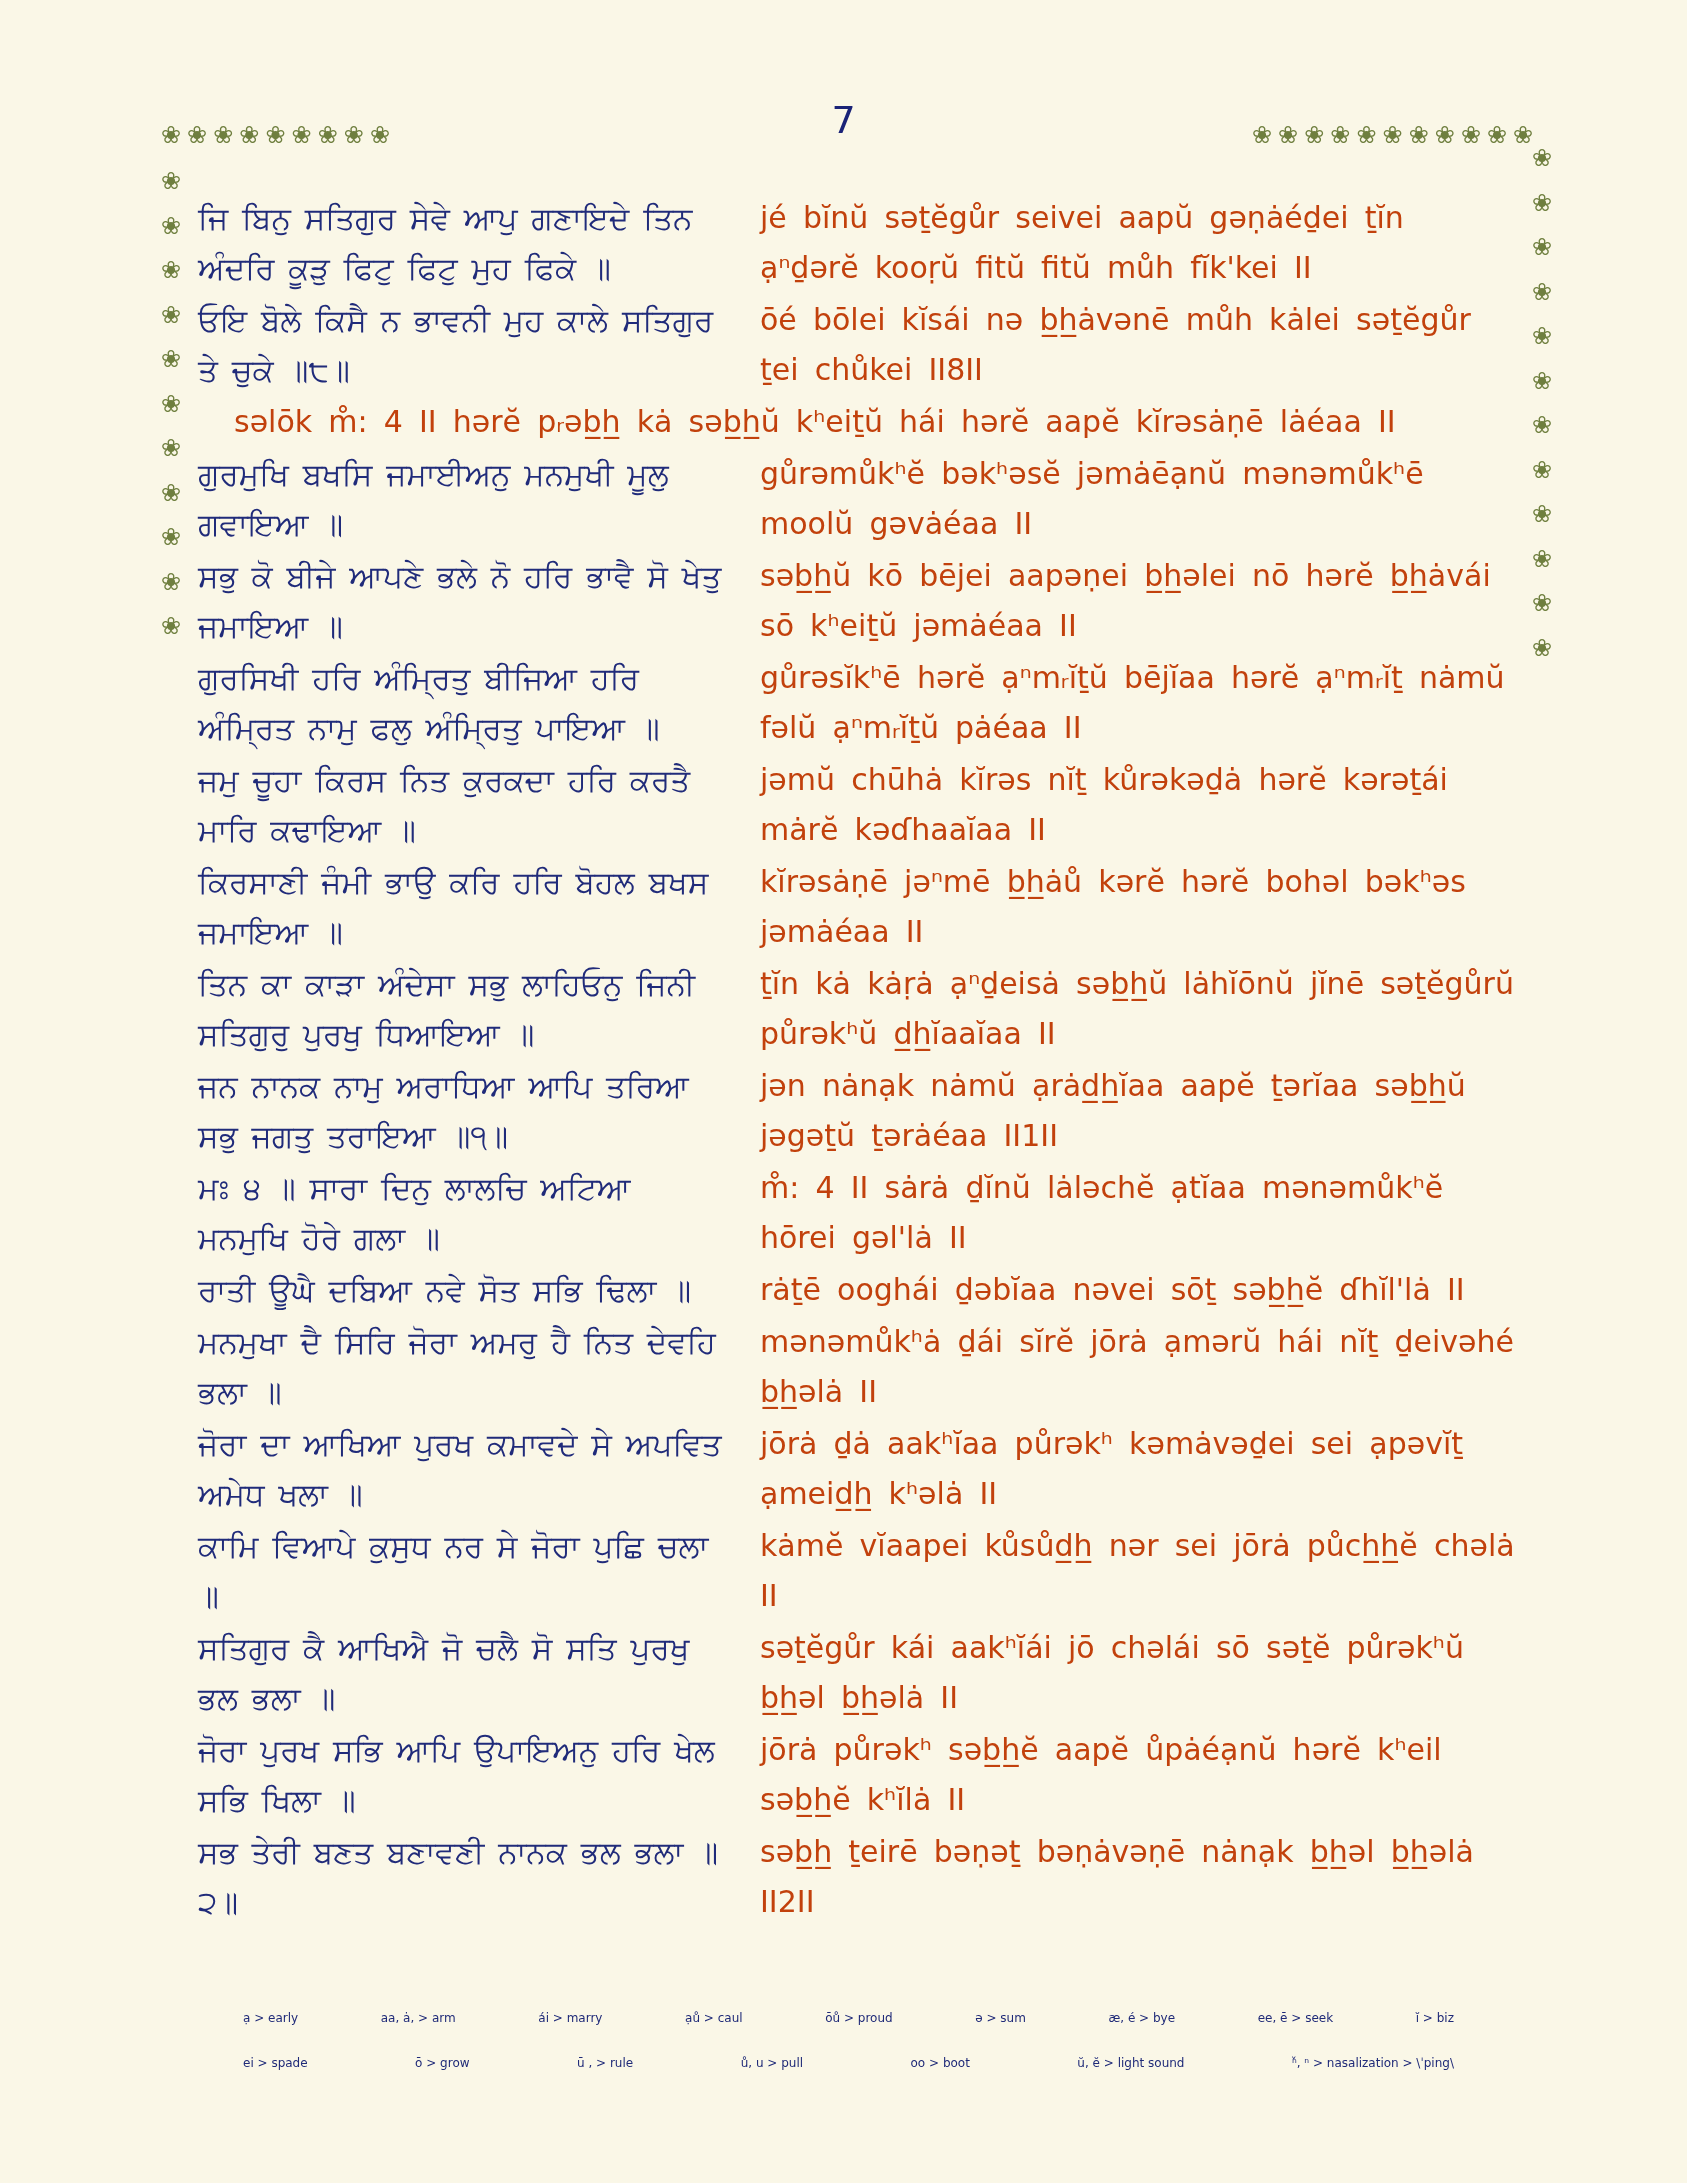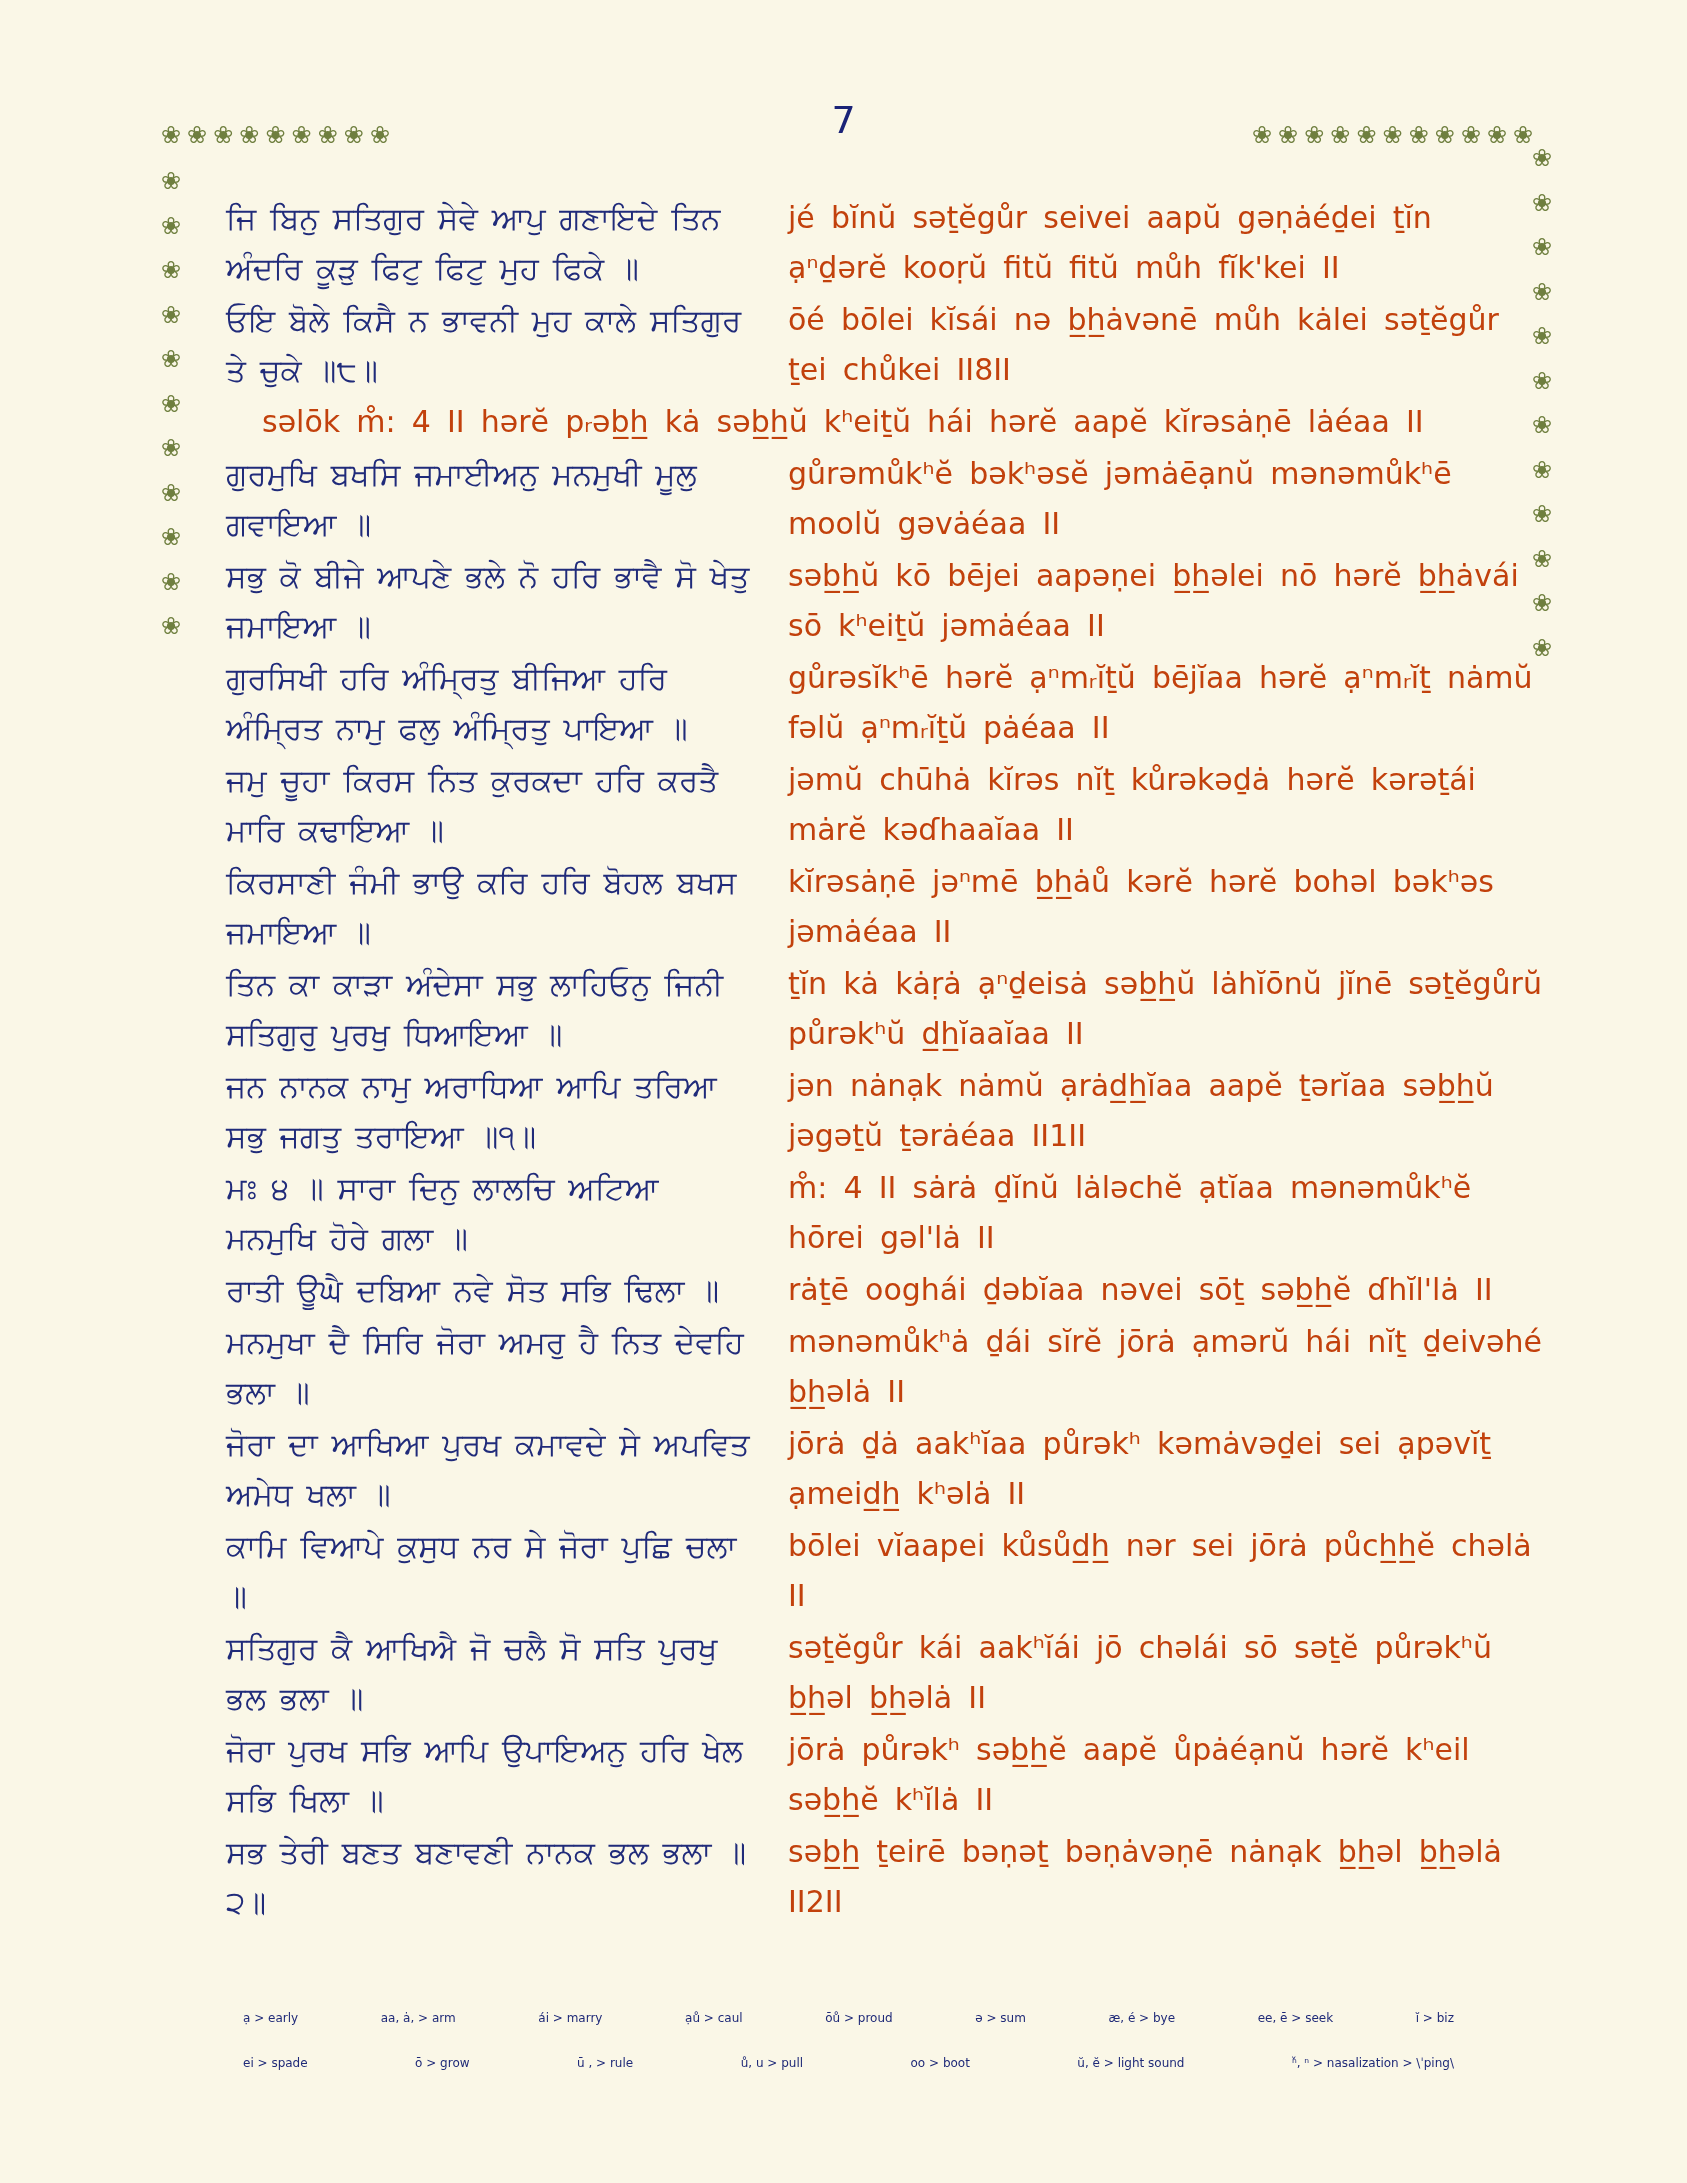--- a/index.html
+++ b/index.html
@@ -19,21 +19,21 @@
   .orn{position:absolute;display:flex;color:#6f7f3f;}
   .orn span{font-size:24px;line-height:24px;display:block;}
   .orn-row{flex-direction:row;gap:6px;}
   .orn-col{flex-direction:column;gap:20.5px;}
   #orn-top-left{left:161px;top:123px;}
   #orn-top-right{left:1252px;top:123px;}
   #orn-left-col{left:161px;top:169px;}
   #orn-right-col{left:1532px;top:146px;}
   
   .verses{
-    position:absolute;left:198px;top:193px;width:1320px;margin-left:28px;
+    position:absolute;left:198px;top:193px;width:1320px;
   }
   .verse-row{display:flex;align-items:flex-start;margin-bottom:2px;}
   .gurmukhi{
     width:526px;flex:0 0 526px;
     font-size:31px;line-height:50px;color:#202b7a;
     word-spacing:4px;
   }
   .roman{
     flex:1 1 auto;padding-left:36px;
     font-size:30px;line-height:50px;color:#c2410c;
@@ -172,21 +172,21 @@
     <div class="roman">mənəmůkʰȧ ḏái sĭrĕ jōrȧ ạmərŭ hái nĭṯ ḏeivəhé b̲h̲əlȧ II</div>
   </div>
 
   <div class="verse-row">
     <div class="gurmukhi">ਜੋਰਾ ਦਾ ਆਖਿਆ ਪੁਰਖ ਕਮਾਵਦੇ ਸੇ ਅਪਵਿਤ ਅਮੇਧ ਖਲਾ ॥</div>
     <div class="roman">jōrȧ ḏȧ aakʰĭaa půrəkʰ kəmȧvəḏei sei ạpəvĭṯ ạmeid̲h̲ kʰəlȧ II</div>
   </div>
 
   <div class="verse-row">
     <div class="gurmukhi">ਕਾਮਿ ਵਿਆਪੇ ਕੁਸੁਧ ਨਰ ਸੇ ਜੋਰਾ ਪੁਛਿ ਚਲਾ ॥</div>
-    <div class="roman">bōlei vĭaapei kůsůd̲h̲ nər sei jōrȧ půch̲h̲ĕ chəlȧ II</div>
+    <div class="roman">kȧmĕ vĭaapei kůsůd̲h̲ nər sei jōrȧ půch̲h̲ĕ chəlȧ II</div>
   </div>
 
   <div class="verse-row">
     <div class="gurmukhi">ਸਤਿਗੁਰ ਕੈ ਆਖਿਐ ਜੋ ਚਲੈ ਸੋ ਸਤਿ ਪੁਰਖੁ ਭਲ ਭਲਾ ॥</div>
     <div class="roman">səṯĕgůr kái aakʰĭái jō chəlái sō səṯĕ půrəkʰŭ b̲h̲əl b̲h̲əlȧ II</div>
   </div>
 
   <div class="verse-row">
     <div class="gurmukhi">ਜੋਰਾ ਪੁਰਖ ਸਭਿ ਆਪਿ ਉਪਾਇਅਨੁ ਹਰਿ ਖੇਲ ਸਭਿ ਖਿਲਾ ॥</div>
     <div class="roman">jōrȧ půrəkʰ səb̲h̲ĕ aapĕ ůpȧéạnŭ hərĕ kʰeil səb̲h̲ĕ kʰĭlȧ II</div>

